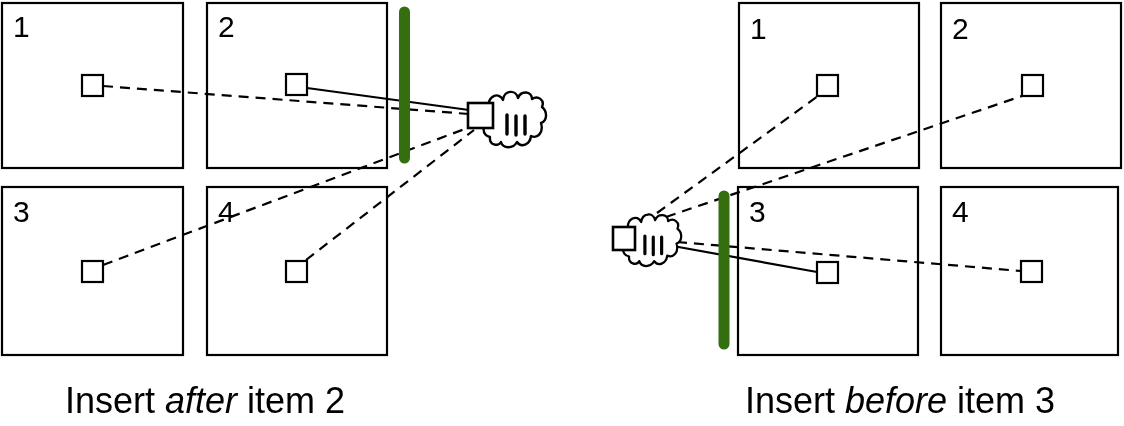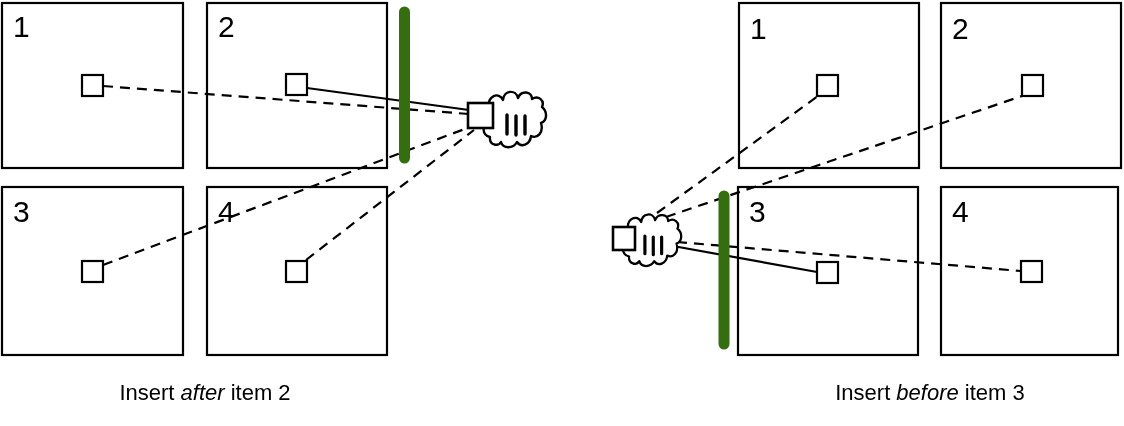--- a/index.html
+++ b/index.html
@@ -19,27 +19,27 @@
   .dashed  { stroke-dasharray: 10 7; }
   .hand    { fill: #ffffff; stroke: #000000; stroke-width: 2.4; stroke-linejoin: round; }
   .crease  { fill: none; stroke: #000000; stroke-width: 3.4; stroke-linecap: round; }
   .proxy   { fill: #ffffff; stroke: #000000; stroke-width: 2.6; }
   .ibar    { stroke-width: 11; stroke-linecap: round; }
   .caption {
     position: absolute;
     top: 380px;
     width: 390px;
     text-align: center;
-    font-size: 22px;
+    font-size: 36px;
     color: #000000;
     white-space: pre;
   }
   .caption em { font-style: italic; }
   .cap-left  { left: 10px; }
-  .cap-right { left: 735px; }
+  .cap-right { left: 705px; }
 </style>
 </head>
 <body>
 
 <div class="stage">
   <svg width="1124" height="426" viewBox="0 0 1124 426">
 
     <g>
 
       <g>

